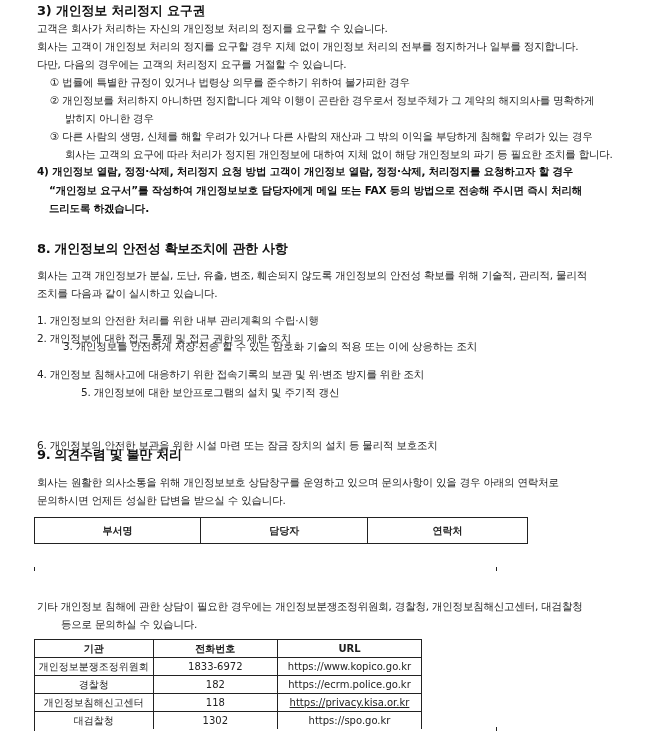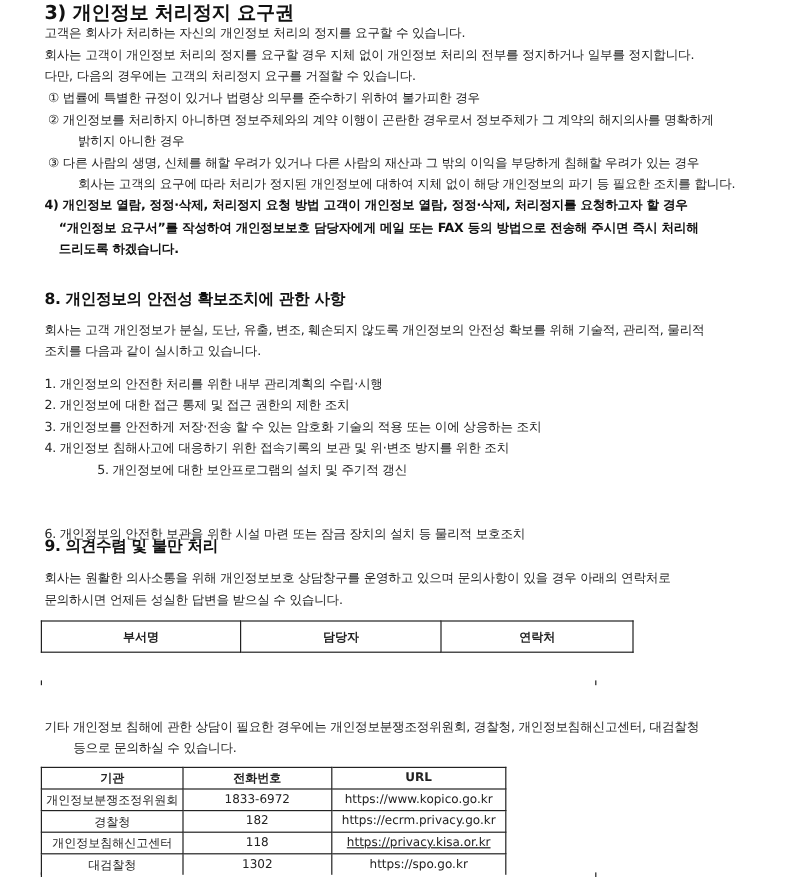--- a/index.html
+++ b/index.html
@@ -3,23 +3,23 @@
 <meta charset="utf-8">
 <style>
   html, body { margin: 0; padding: 0; background: #ffffff; }
   body {
     width: 666px; height: 731px; overflow: hidden; position: relative;
     font-family: "DejaVu Sans", "Liberation Sans", sans-serif;
     color: #222222;
   }
   .line { position: absolute; left: 37px; font-size: 10.5px; white-space: nowrap; letter-spacing: -0.2px; line-height: 14px; }
   .bold { font-weight: bold; color: #111; }
-  .sub-title { font-size: 16px; font-weight: bold; }
+  .sub-title { font-size: 13px; font-weight: bold; }
   .sec-title { position: absolute; left: 37px; font-size: 13px; font-weight: bold; color: #111; letter-spacing: -0.3px; white-space: nowrap; }
-  .indent1 { left: 40px; }
+  .indent1 { left: 50px; }
   .indent2 { left: 65px; }
   .indent4 { left: 49px; }
 
   table.info { position: absolute; border-collapse: collapse; font-size: 10px; color: #222; }
   table.info th, table.info td { border: 1px solid #222; text-align: center; padding: 0; }
   table.info th { font-weight: bold; }
   table.t1 { left: 34px; top: 517px; width: 494px; }
   table.t1 th { height: 25px; }
   table.t1 td { height: 24px; border-bottom: none; }
   table.t2 { left: 34px; top: 639px; width: 388px; }
@@ -32,35 +32,35 @@
   .tick { position: absolute; width: 1px; height: 4px; background: #222; }
 </style>
 </head>
 <body>
 
 <div class="line bold sub-title" style="top:4px;">3) 개인정보 처리정지 요구권</div>
 <div class="line" style="top:21px;">고객은 회사가 처리하는 자신의 개인정보 처리의 정지를 요구할 수 있습니다.</div>
 <div class="line" style="top:39px;">회사는 고객이 개인정보 처리의 정지를 요구할 경우 지체 없이 개인정보 처리의 전부를 정지하거나 일부를 정지합니다.</div>
 <div class="line" style="top:57px;text-align:center;">다만, 다음의 경우에는 고객의 처리정지 요구를 거절할 수 있습니다.</div>
 <div class="line indent1" style="top:75px;">① 법률에 특별한 규정이 있거나 법령상 의무를 준수하기 위하여 불가피한 경우</div>
-<div class="line indent1" style="top:93px;">② 개인정보를 처리하지 아니하면 정보주체와의 계약 이행이 곤란한 경우로서 정보주체가 그 계약의 해지의사를 명확하게</div>
+<div class="line indent1" style="top:93px;">② 개인정보를 처리하지 아니하면 정지합니다 계약 이행이 곤란한 경우로서 정보주체가 그 계약의 해지의사를 명확하게</div>
 <div class="line indent2" style="top:111px;">밝히지 아니한 경우</div>
 <div class="line indent1" style="top:129px;">③ 다른 사람의 생명, 신체를 해할 우려가 있거나 다른 사람의 재산과 그 밖의 이익을 부당하게 침해할 우려가 있는 경우</div>
 <div class="line indent2" style="top:147px;">회사는 고객의 요구에 따라 처리가 정지된 개인정보에 대하여 지체 없이 해당 개인정보의 파기 등 필요한 조치를 합니다.</div>
 
 <div class="line bold" style="top:164px;">4) 개인정보 열람, 정정·삭제, 처리정지 요청 방법 고객이 개인정보 열람, 정정·삭제, 처리정지를 요청하고자 할 경우</div>
 <div class="line bold indent4" style="top:183px;">“개인정보 요구서”를 작성하여 개인정보보호 담당자에게 메일 또는 FAX 등의 방법으로 전송해 주시면 즉시 처리해</div>
 <div class="line bold indent4" style="top:201px;">드리도록 하겠습니다.</div>
 
 <div class="sec-title" style="top:240px;">8. 개인정보의 안전성 확보조치에 관한 사항</div>
 <div class="line" style="top:268px;">회사는 고객 개인정보가 분실, 도난, 유출, 변조, 훼손되지 않도록 개인정보의 안전성 확보를 위해 기술적, 관리적, 물리적</div>
 <div class="line" style="top:286px;">조치를 다음과 같이 실시하고 있습니다.</div>
 <div class="line" style="top:313px;">1. 개인정보의 안전한 처리를 위한 내부 관리계획의 수립·시행</div>
 <div class="line" style="top:331px;">2. 개인정보에 대한 접근 통제 및 접근 권한의 제한 조치</div>
-<div class="line" style="top:349px;">3. 개인정보를 안전하게 저장·전송 할 수 있는 암호화 기술의 적용 또는 이에 상응하는 조치</div>
+<div class="line" style="top:339px;margin-left:26px;">3. 개인정보를 안전하게 저장·전송 할 수 있는 암호화 기술의 적용 또는 이에 상응하는 조치</div>
 <div class="line" style="top:367px;">4. 개인정보 침해사고에 대응하기 위한 접속기록의 보관 및 위·변조 방지를 위한 조치</div>
 <div class="line" style="top:385px;margin-left:44px;">5. 개인정보에 대한 보안프로그램의 설치 및 주기적 갱신</div>
 <div class="line" style="top:403px;margin-top:35px;">6. 개인정보의 안전한 보관을 위한 시설 마련 또는 잠금 장치의 설치 등 물리적 보호조치</div>
 
 <div class="sec-title" style="top:446px;">9. 의견수렴 및 불만 처리</div>
 <div class="line" style="top:475px;">회사는 원활한 의사소통을 위해 개인정보보호 상담창구를 운영하고 있으며 문의사항이 있을 경우 아래의 연락처로</div>
 <div class="line" style="top:493px;">문의하시면 언제든 성실한 답변을 받으실 수 있습니다.</div>
 
 <table class="info t1">
   <tbody>
@@ -85,21 +85,21 @@
     <th class="col3">URL</th>
   </tr>
   <tr>
     <td>개인정보분쟁조정위원회</td>
     <td>1833-6972</td>
     <td>https://www.kopico.go.kr</td>
   </tr>
   <tr>
     <td>경찰청</td>
     <td>182</td>
-    <td>https://ecrm.privacy.go.kr</td>
+    <td>https://ecrm.police.go.kr</td>
   </tr>
   <tr>
     <td>개인정보침해신고센터</td>
     <td>118</td>
     <td class="url-u">https://privacy.kisa.or.kr</td>
   </tr>
   <tr>
     <td>대검찰청</td>
     <td>1302</td>
     <td>https://spo.go.kr</td>

